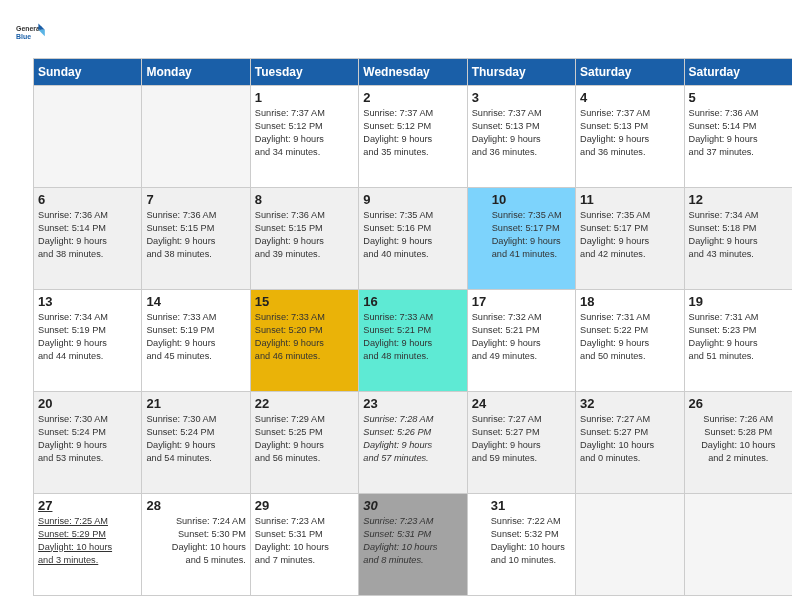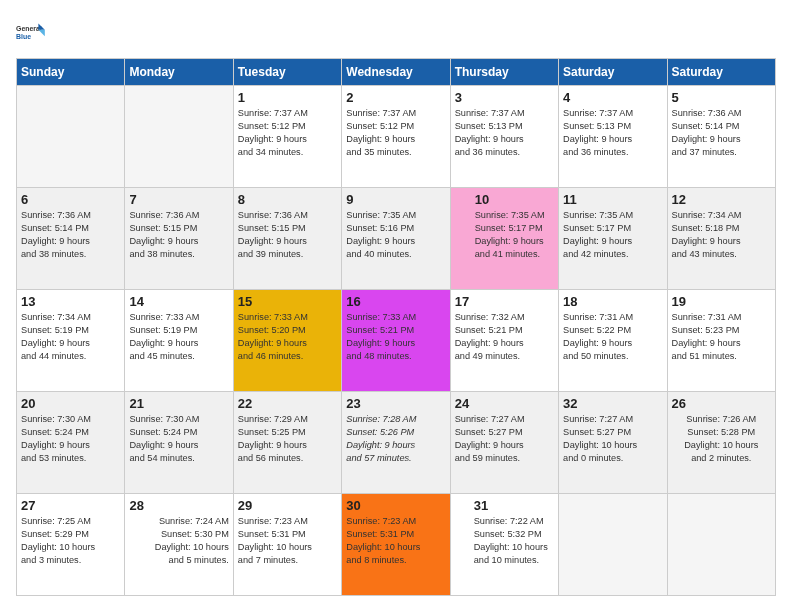--- a/index.html
+++ b/index.html
@@ -43,20 +43,21 @@
     .location {
       font-size: 14px;
       color: #333;
     }
     .calendar {
       flex: 1;
       border: 1px solid #ccc;
       border-collapse: collapse;
       width: 100%;
       table-layout: fixed;
+      margin-left: 17px;
     }
     .calendar th {
       background: #1a5fa8;
       color: #fff;
       padding: 6px 4px;
       font-size: 12px;
       text-align: left;
       border: 1px solid #ccc;
     }
     .calendar td {
@@ -183,21 +184,21 @@
 Daylight: 9 hours
 and 39 minutes.</div>
           </td>
           <td style="background: rgb(240, 240, 240);">
             <div class="day-number">9</div>
             <div class="cell-info" style="white-space: pre-line;">Sunrise: 7:35 AM
 Sunset: 5:16 PM
 Daylight: 9 hours
 and 40 minutes.</div>
           </td>
-          <td style="background: #f9a8d4; padding-left: 24px;">
+          <td style="background: #7dd3fc; padding-left: 24px;">
             <div class="day-number">10</div>
             <div class="cell-info" style="white-space: pre-line;">Sunrise: 7:35 AM
 Sunset: 5:17 PM
 Daylight: 9 hours
 and 41 minutes.</div>
           </td>
           <td style="background: rgb(240, 240, 240);">
             <div class="day-number">11</div>
             <div class="cell-info" style="white-space: pre-line;">Sunrise: 7:35 AM
 Sunset: 5:17 PM
@@ -227,21 +228,21 @@
 Daylight: 9 hours
 and 45 minutes.</div>
           </td>
           <td style="background: #eab308;">
             <div class="day-number">15</div>
             <div class="cell-info" style="white-space: pre-line;">Sunrise: 7:33 AM
 Sunset: 5:20 PM
 Daylight: 9 hours
 and 46 minutes.</div>
           </td>
-          <td style="background: #d946ef;">
+          <td style="background: #5eead4;">
             <div class="day-number">16</div>
             <div class="cell-info" style="white-space: pre-line;">Sunrise: 7:33 AM
 Sunset: 5:21 PM
 Daylight: 9 hours
 and 48 minutes.</div>
           </td>
           <td style="background: rgb(255, 255, 255);">
             <div class="day-number">17</div>
             <div class="cell-info" style="white-space: pre-line;">Sunrise: 7:32 AM
 Sunset: 5:21 PM
@@ -308,42 +309,42 @@
           </td>
           <td style="background: rgb(240, 240, 240);">
             <div class="day-number">26</div>
             <div class="cell-info" style="white-space: pre-line; text-align: center;">Sunrise: 7:26 AM
 Sunset: 5:28 PM
 Daylight: 10 hours
 and 2 minutes.</div>
           </td>
         </tr>
         <tr>
-          <td style="background: rgb(255, 255, 255);">
+          <td style="background: rgb(255, 255, 255); text-decoration: underline;">
             <div class="day-number">27</div>
             <div class="cell-info" style="white-space: pre-line;">Sunrise: 7:25 AM
 Sunset: 5:29 PM
 Daylight: 10 hours
 and 3 minutes.</div>
           </td>
           <td style="background: rgb(255, 255, 255);">
             <div class="day-number">28</div>
             <div class="cell-info" style="white-space: pre-line; text-align: right;">Sunrise: 7:24 AM
 Sunset: 5:30 PM
 Daylight: 10 hours
 and 5 minutes.</div>
           </td>
           <td style="background: rgb(255, 255, 255);">
             <div class="day-number">29</div>
             <div class="cell-info" style="white-space: pre-line;">Sunrise: 7:23 AM
 Sunset: 5:31 PM
 Daylight: 10 hours
 and 7 minutes.</div>
           </td>
-          <td style="background: #f97316;">
+          <td style="background: #a3a3a3; font-style: italic;">
             <div class="day-number">30</div>
             <div class="cell-info" style="white-space: pre-line;">Sunrise: 7:23 AM
 Sunset: 5:31 PM
 Daylight: 10 hours
 and 8 minutes.</div>
           </td>
           <td style="background: rgb(255, 255, 255); padding-left: 23px;">
             <div class="day-number">31</div>
             <div class="cell-info" style="white-space: pre-line;">Sunrise: 7:22 AM
 Sunset: 5:32 PM

